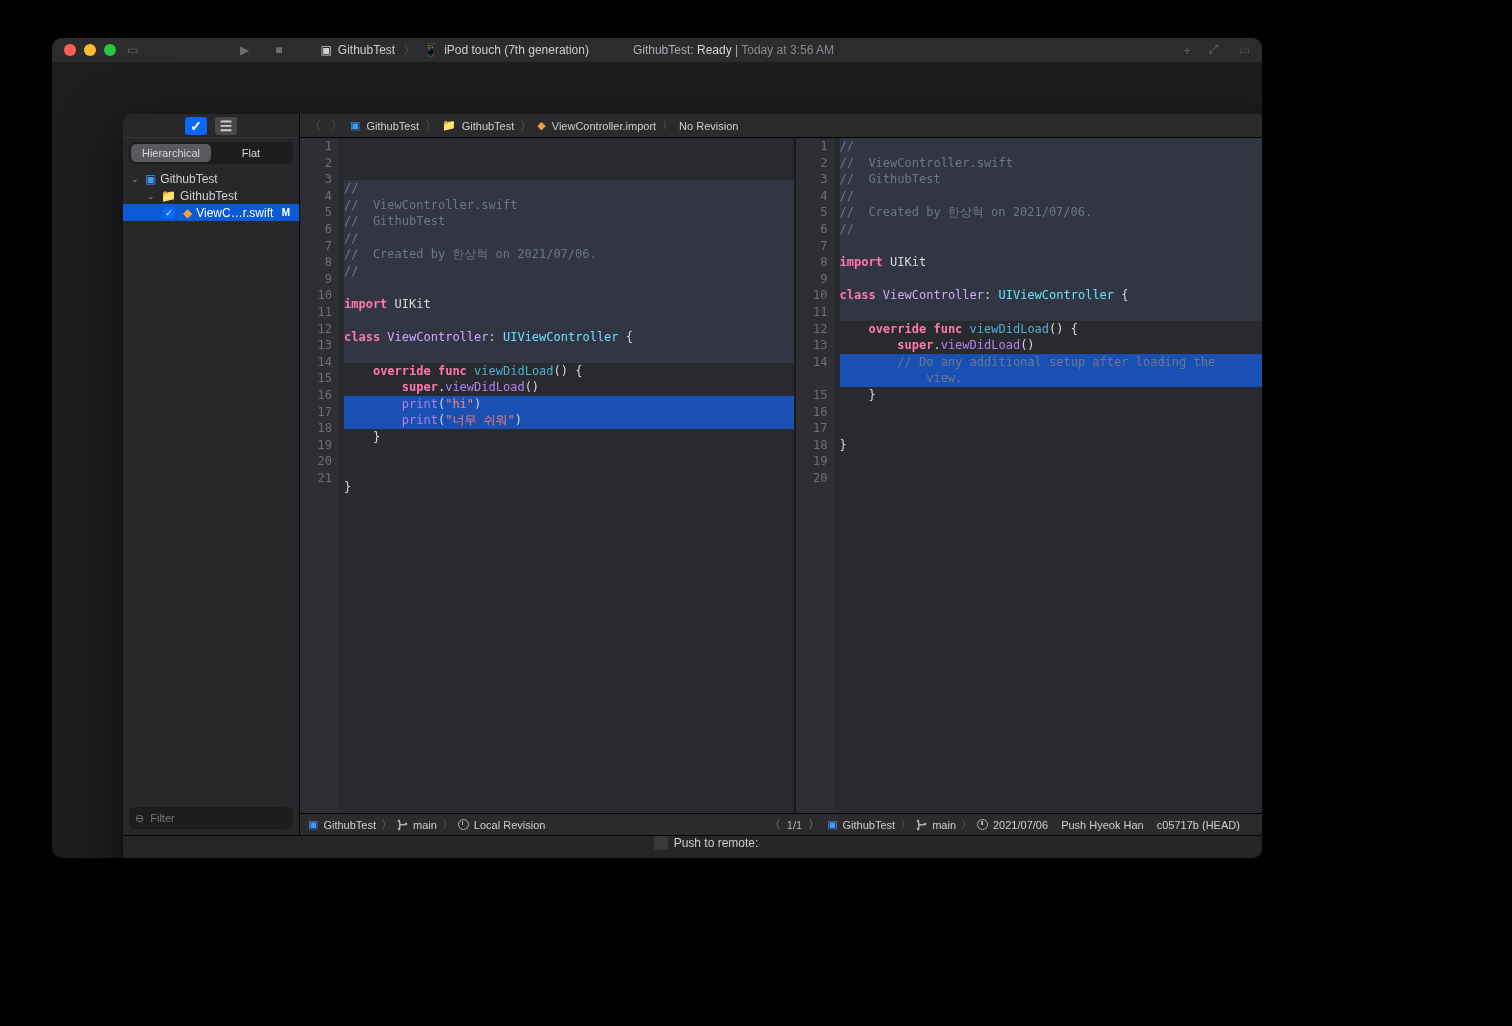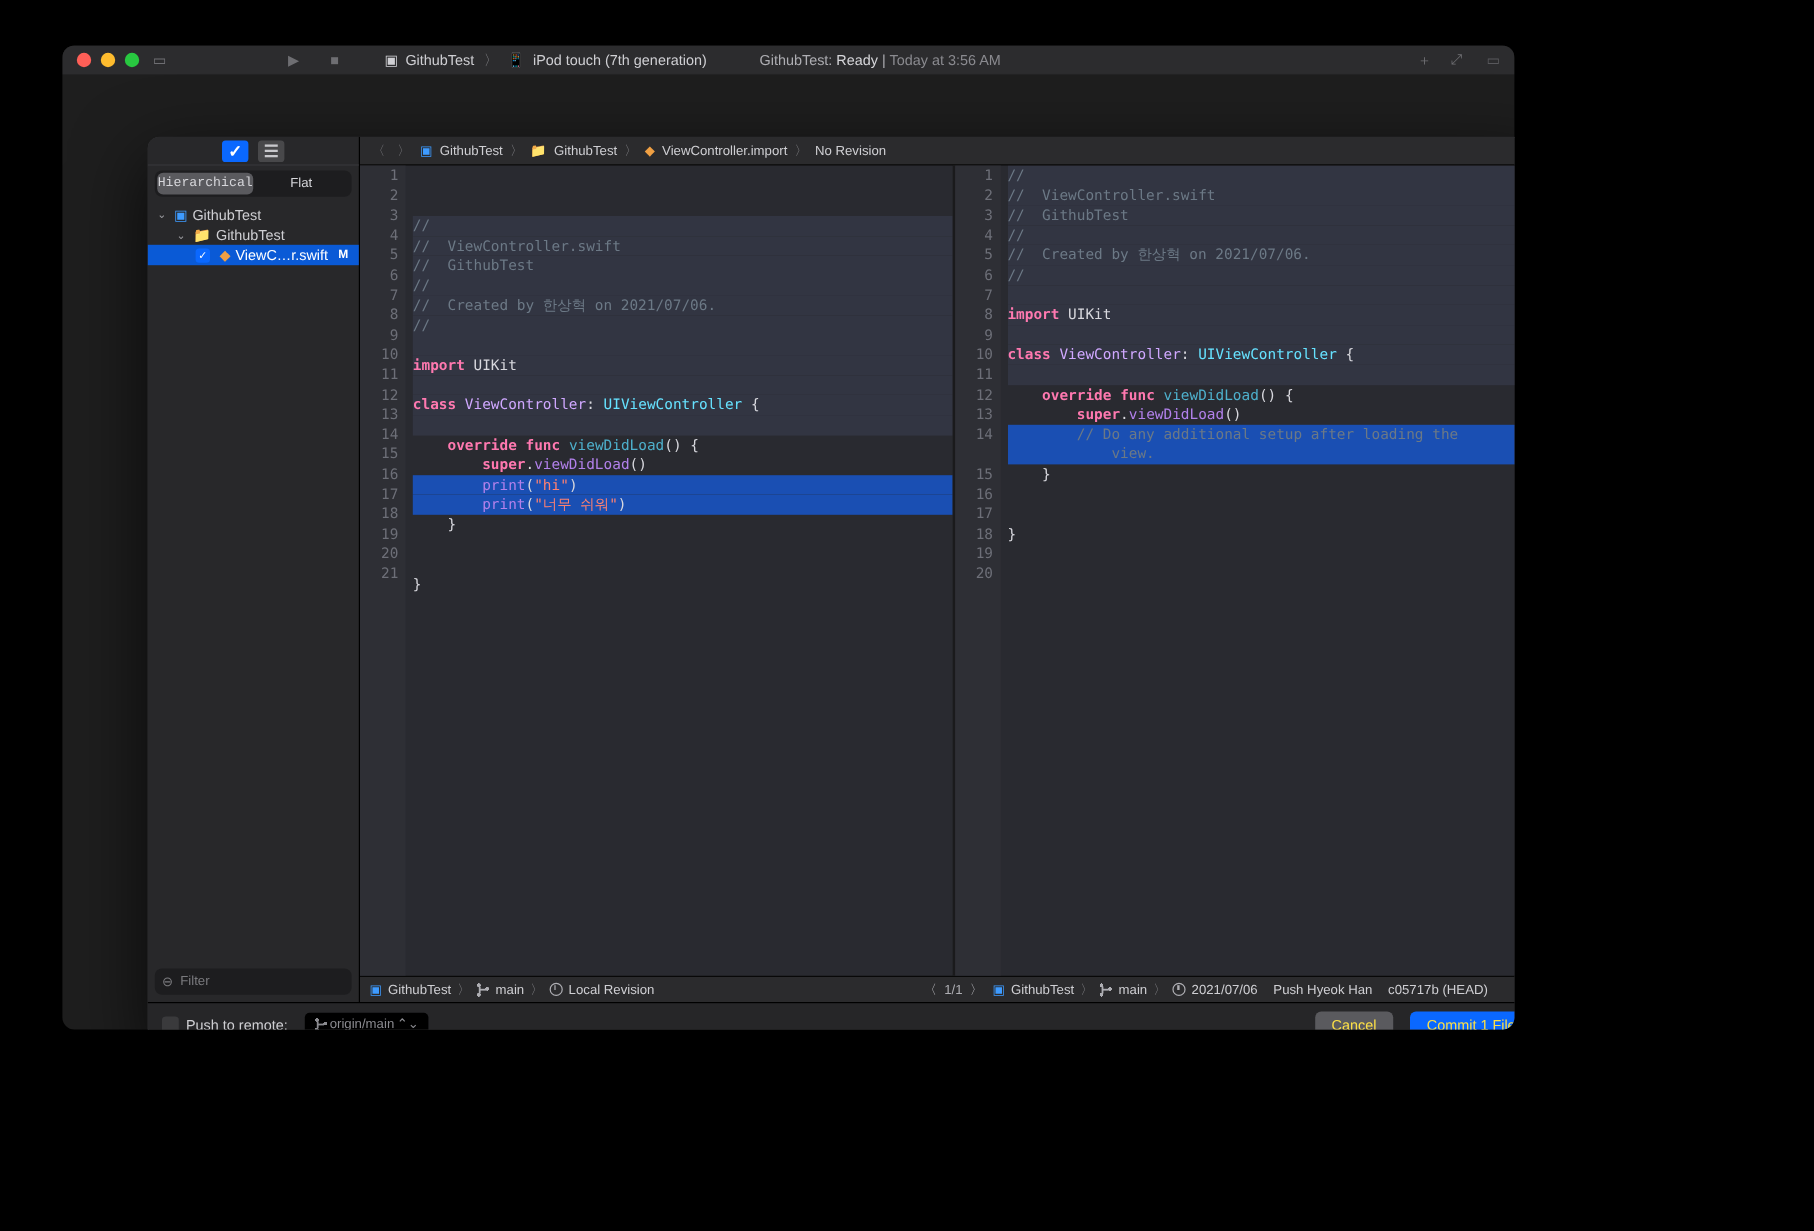--- a/index.html
+++ b/index.html
@@ -31,21 +31,21 @@
 
 .sheet-top { flex:1; display:flex; min-height:0; }
 
 
 .sidebar { width:177px; border-right:1px solid #000; display:flex; flex-direction:column; background:#28282a; }
 .sb-toolbar { height:24px; display:flex; align-items:center; justify-content:center; gap:8px; border-bottom:1px solid #38383a; }
 .sb-plus { width:22px; height:18px; background:#0a68ff; border-radius:3px; display:flex; align-items:center; justify-content:center; color:#fff; font-size:14px; font-weight:600; }
 .sb-plus.off { background:#48484a; color:#c8c8cc; }
 .modeseg { height:22px; margin:4px 6px; background:#1d1d1f; border-radius:6px; display:flex; padding:2px; font-size:11px; }
 .modeseg span { flex:1; display:flex; align-items:center; justify-content:center; border-radius:5px; color:#d6d6da; }
-.modeseg .on { background:#5a5a5e;font-family:Liberation Mono, monospace; }
+.modeseg .on { background:#5a5a5e; }
 .tree { flex:1; padding-top:2px; }
 .node { height:17px; display:flex; align-items:center; gap:4px; padding-left:8px; color:#cfcfd3; }
 .node .disc { width:10px; color:#9a9a9e; font-size:9px; }
 .node .fold { color:#3e9bff; }
 .node .proj { color:#3e9bff; }
 .node.sel { background:#0a5ad6; color:#fff; }
 .node .chk { width:12px; height:12px; border-radius:3px; background:#0a68ff; color:#fff; font-size:9px; display:flex; align-items:center; justify-content:center; margin-right:4px; }
 .node .m   { margin-left:auto; margin-right:6px; color:#fff; width:14px; height:14px; font-size:10px; font-weight:600; display:flex; align-items:center; justify-content:center; }
 .filterrow { height:22px; margin:4px 6px 6px; background:#1d1d1f; border-radius:6px; display:flex; align-items:center; gap:6px; padding:0 6px; color:#7a7a7e; font-size:11px; }
 
@@ -83,21 +83,21 @@
 .revbar .pager { color:#aeaeb3; display:flex; align-items:center; gap:6px; }
 .revbar .ric{color:#3e9bff;}
 .revbar .ric.br{color:#aeaeb3;}
 .revbar .ric.clk{color:#aeaeb3;}
 .revbar .chv{color:#7a7a7e;}
 
 
 .msgarea { height:88px; border-top:1px solid #000; display:flex; align-items:center; justify-content:center; color:#7a7a7e; font-size:13px; background:#262628; }
 
 
-.btnrow { height:36px; border-top:1px solid #000; display:flex; align-items:center; padding:0 12px; gap:14px; background:#262628; }
+.btnrow { height:36px; border-top:1px solid #000; display:flex; align-items:center; padding:0 12px; gap:14px; background:#262628;flex-direction:column; }
 .chklbl { display:flex; align-items:center; gap:6px; color:#cfcfd3; font-size:12px; }
 .chklbl .box { width:14px; height:14px; border-radius:3px; background:#3a3a3c; }
 .remotesel { height:20px; padding:0 8px; background:#000000; border-radius:4px; display:flex; align-items:center; gap:2px; color:#8a8a8f; font-size:11px; }
 .spacer{flex:1;}
 .btn { height:22px; padding:0 14px; border-radius:5px; background:#5a5a5e; color:#fde047; font-size:12px; display:flex; align-items:center; }
 .btn.primary { background:#0a68ff; }
 .clock{width:11px;height:11px;border:1.5px solid currentColor;border-radius:50%;position:relative;display:inline-block;}
 .clock::after{content:"";position:absolute;left:3px;top:1px;width:1.5px;height:4px;background:currentColor;}
 .branch{width:11px;height:12px;background:
   radial-gradient(circle at 2px 2px,currentColor 1.5px,transparent 1.6px),

